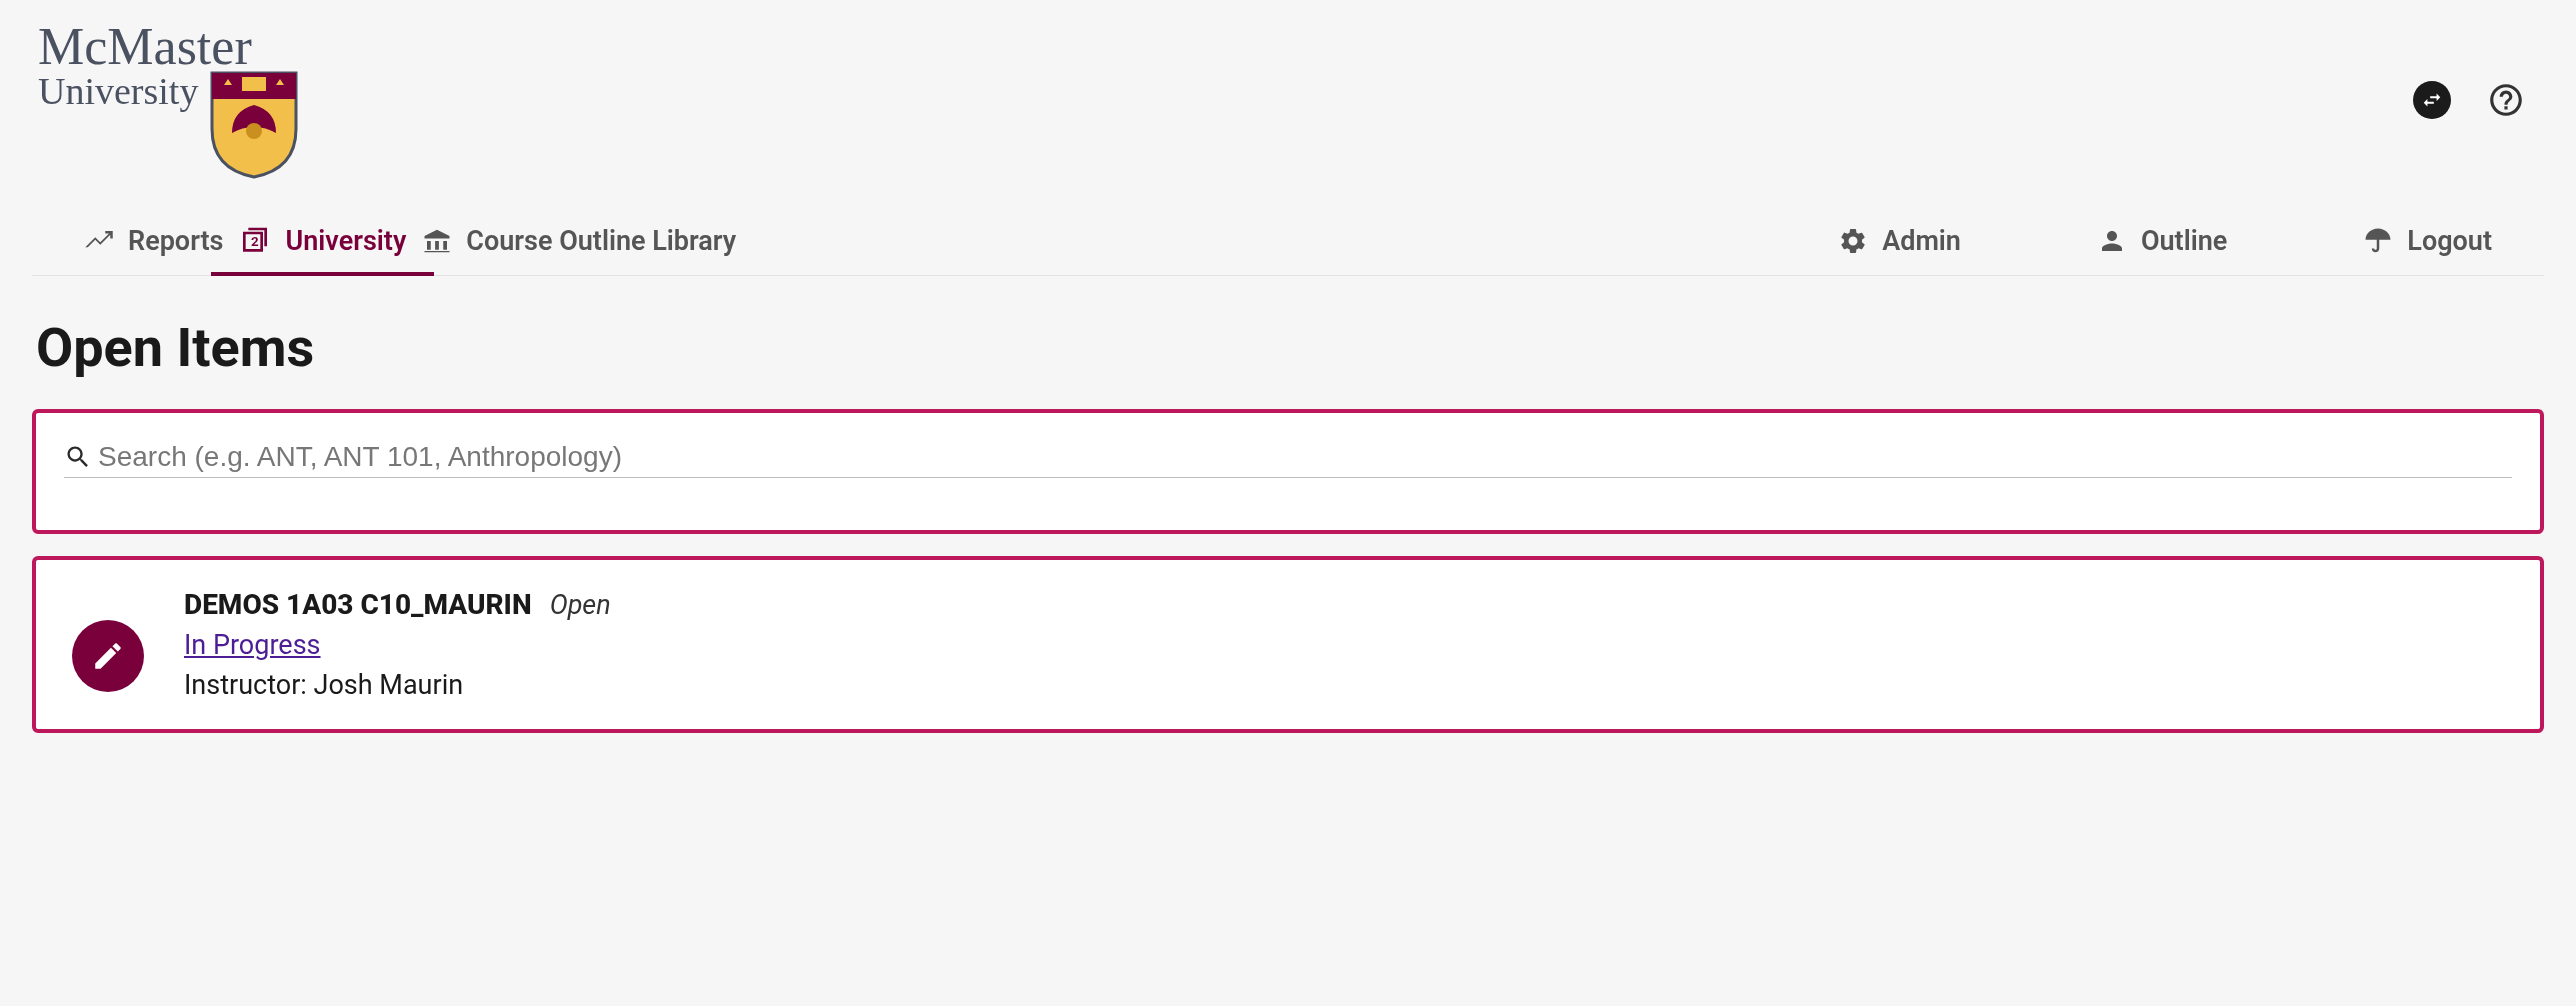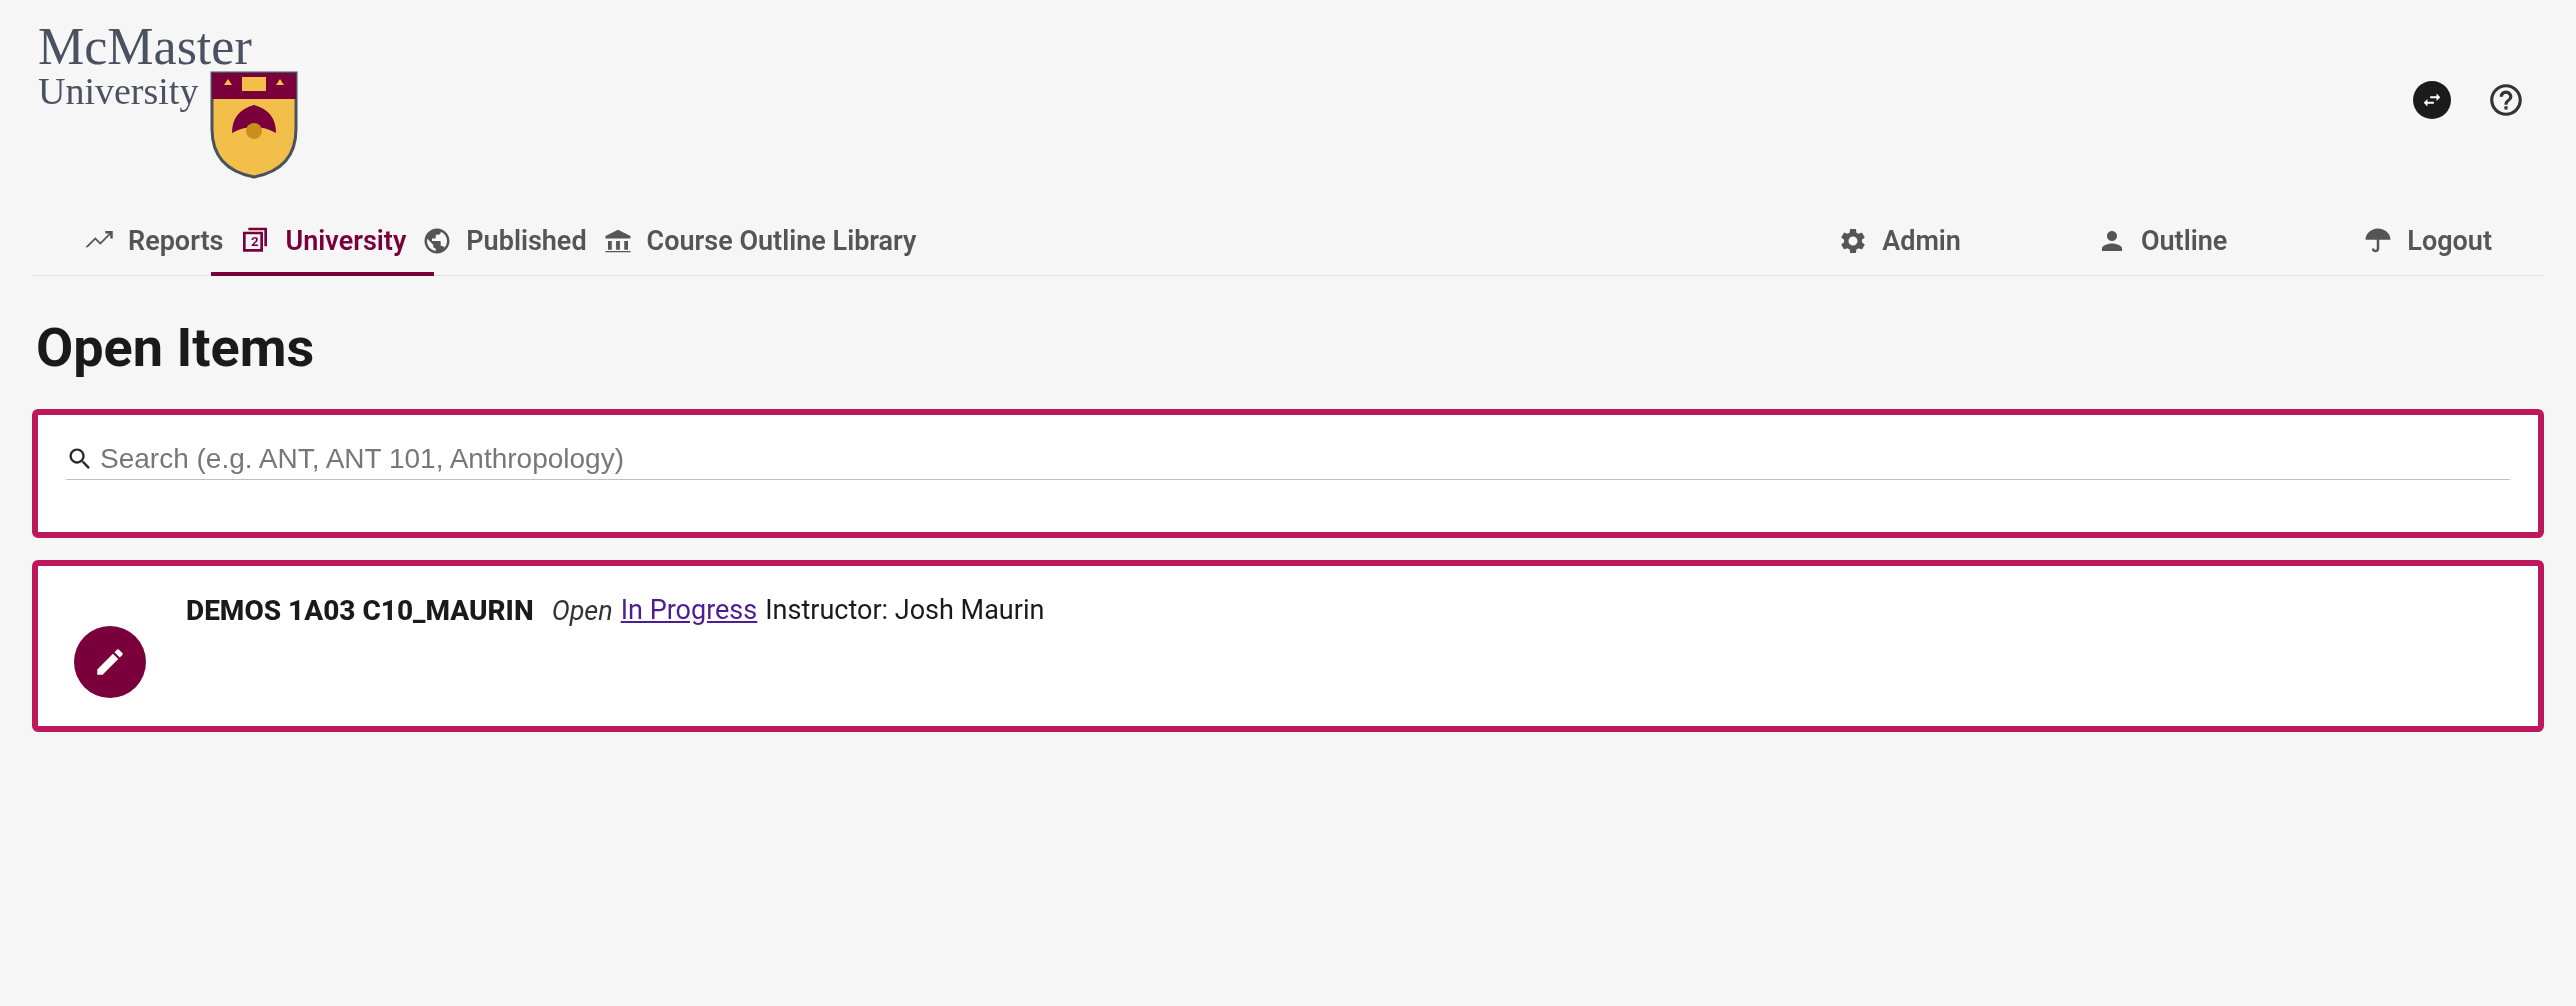--- a/index.html
+++ b/index.html
@@ -94,21 +94,21 @@
   }
   
   .page-title {
     font-size: 54px;
     font-weight: 700;
     margin: 40px 0 30px 4px;
   }
   
   .card {
     background: #fff;
-    border: 6px solid #be185d;
+    border: 4px solid #be185d;
     border-radius: 6px;
     margin-bottom: 22px;
   }
   .search-card {
     padding: 28px 28px 52px 28px;
   }
   .search-field {
     display: flex;
     align-items: center;
     border-bottom: 1px solid #bfbfbf;
@@ -133,21 +133,21 @@
     gap: 40px;
   }
   .edit-fab {
     width: 72px; height: 72px; border-radius: 50%;
     background: #7a003c;
     display:flex; align-items:center; justify-content:center;
     margin-top: 32px;
     cursor: pointer;
   }
   .edit-fab svg { fill: #fff; }
-  .item-details { display:flex; flex-direction: row; gap: 8px; }
+  .item-details { display:flex; flex-direction: column; gap: 8px; }
   .item-title-row { display:flex; align-items:baseline; gap: 18px; }
   .item-code { font-size: 28px; font-weight: 800; }
   .item-state { font-size: 27px; font-style: italic; color: #333; }
   .item-name { font-size: 27px; }
   .item-status {
     font-size: 27px;
     color: #4c1d95;
     text-decoration: underline;
     cursor: pointer;
     width: fit-content;
@@ -202,26 +202,20 @@
       <div class="nav-item active">
         <svg width="32" height="32" viewBox="0 0 24 24">
             <path d="M4 6h13v13H4z" fill="none" stroke="#7a003c" stroke-width="2"></path>
             <path d="M7 3h13v13" fill="none" stroke="#7a003c" stroke-width="2"></path>
             <text x="9" y="16" font-size="10" font-weight="700" fill="#7a003c">2</text>
           </svg>
         <span>University</span>
       </div>
       <div class="nav-item">
         <svg width="30" height="30" viewBox="0 0 24 24">
-            <path d="M12 2C6.48 2 2 6.48 2 12s4.48 10 10 10 10-4.48 10-10S17.52 2 12 2zm-1 17.93C7.06 19.44 4 16.08 4 12c0-.62.08-1.21.21-1.79L9 15v1c0 1.1.9 2 2 2v1.93zm6.9-2.54c-.26-.81-1-1.39-1.9-1.39h-1v-3c0-.55-.45-1-1-1H8v-2h2c.55 0 1-.45 1-1V7h2c1.1 0 2-.9 2-2v-.41C17.93 5.77 20 8.64 20 12c0 2.08-.8 3.97-2.1 5.39z"></path>
-          </svg>
-        <span>Published</span>
-      </div>
-      <div class="nav-item">
-        <svg width="30" height="30" viewBox="0 0 24 24">
             <path d="M12 3L2 8v2h20V8L12 3zM4 12h3v7H4zm6.5 0h3v7h-3zM17 12h3v7h-3zM2 21h20v-1H2z"></path>
           </svg>
         <span>Course Outline Library</span>
       </div>
     </div>
     <div class="nav-right">
       <div class="nav-item">
         <svg width="30" height="30" viewBox="0 0 24 24">
             <path d="M19.14 12.94c.04-.3.06-.61.06-.94s-.02-.64-.07-.94l2.03-1.58c.18-.14.23-.41.12-.61l-1.92-3.32c-.12-.21-.37-.29-.59-.22l-2.39.96c-.5-.38-1.03-.7-1.62-.94l-.36-2.54c-.04-.24-.24-.41-.48-.41h-3.84c-.24 0-.43.17-.47.41l-.36 2.54c-.59.24-1.13.57-1.62.94l-2.39-.96c-.22-.08-.47 0-.59.22L2.74 8.87c-.12.21-.07.47.12.61l2.03 1.58c-.05.3-.07.63-.07.94s.02.64.07.94l-2.03 1.58c-.18.14-.23.41-.12.61l1.92 3.32c.12.21.37.29.59.22l2.39-.96c.5.38 1.03.7 1.62.94l.36 2.54c.05.24.24.41.48.41h3.84c.24 0 .44-.17.47-.41l.36-2.54c.59-.24 1.13-.56 1.62-.94l2.39.96c.22.08.47 0 .59-.22l1.92-3.32c.12-.21.07-.47-.12-.61l-2.01-1.58zM12 15.6c-1.98 0-3.6-1.62-3.6-3.6s1.62-3.6 3.6-3.6 3.6 1.62 3.6 3.6-1.62 3.6-3.6 3.6z"></path>
           </svg>

